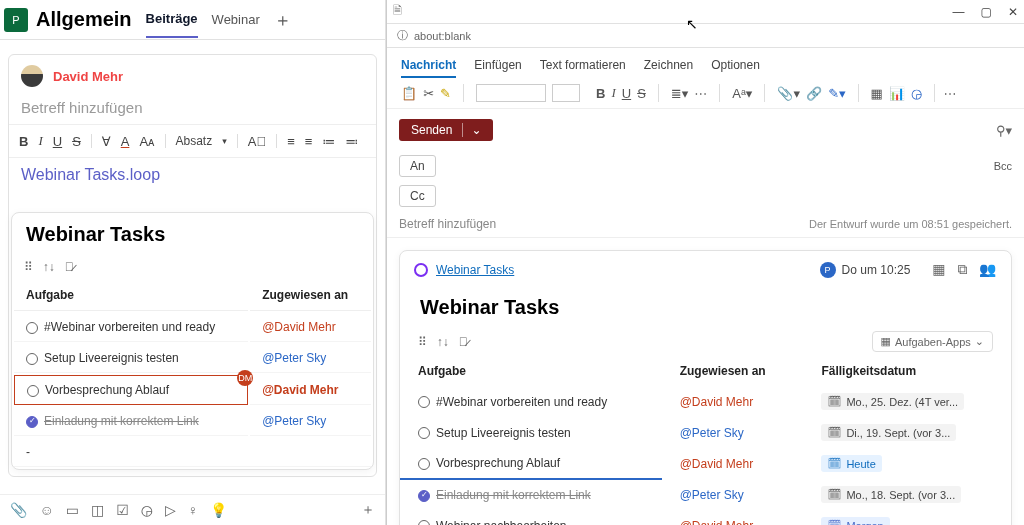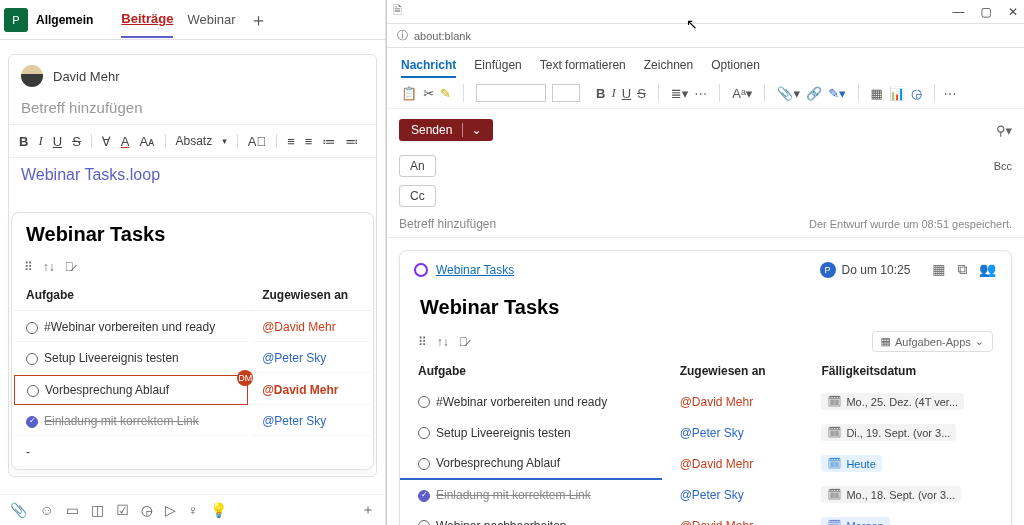--- a/index.html
+++ b/index.html
@@ -1,29 +1,29 @@
 <!DOCTYPE html>
 <html><head>
 <meta charset="utf-8">
 <style>
   * { box-sizing: border-box; margin: 0; padding: 0; font-family: 'Segoe UI', Tahoma, sans-serif; }
   body { width: 1024px; height: 525px; overflow: hidden; background: #fff; display: flex; }
   
   .teams { width: 386px; height: 100%; border-right: 1px solid #e1e1e1; background: #fff; display: flex; flex-direction: column; }
   .teams-top { display: flex; align-items: center; height: 40px; padding: 0 8px 0 4px; border-bottom: 1px solid #e1e1e1; }
   .channel-badge { width: 24px; height: 24px; background: #0b6a3c; color: #fff; border-radius: 3px; font-size: 11px; display: flex; align-items: center; justify-content: center; margin-right: 8px; }
-  .channel-name { font-size: 12px; font-weight: 600; margin-right: 28px; }
+  .channel-name { font-size: 20px; font-weight: 600; margin-right: 14px; }
   .tab { font-size: 13px; color: #555; margin-right: 14px; padding: 10px 0; cursor: pointer; }
-  .tab.active { color: #b91c1c; border-bottom: 2px solid #5b5fc7; font-weight: 600; text-decoration: underline; }
+  .tab.active { color: #0f172a; border-bottom: 2px solid #5b5fc7; font-weight: 600; }
   .add-tab { color: #555; font-size: 18px; cursor: pointer; }
   .teams-body { padding: 8px 6px; flex: 1; overflow: auto; }
   .composer { border: 1px solid #e1e1e1; border-radius: 6px; margin: 6px 2px; }
   .composer-row { display: flex; align-items: center; padding: 10px 12px 4px; gap: 10px; }
   .avatar-img { width: 22px; height: 22px; border-radius: 50%; background: linear-gradient(180deg,#e0cba0 40%,#3a3a3a 40%); }
-  .name { font-size: 13px; color: #404040; font-weight: 400; }
+  .name { font-size: 13px; color: #ef4444; font-weight: 700; }
   .subject { padding: 8px 12px; font-size: 15px; color: #9a9a9a; border-bottom: 1px solid #eee; }
   .ftoolbar { display: flex; align-items: center; gap: 10px; padding: 8px 10px; border-bottom: 1px solid #eee; font-size: 13px; color: #444; }
   .ftoolbar .btn { cursor: pointer; }
   .ftoolbar .bold { font-weight: 700; }
   .ftoolbar .ital { font-style: italic; font-family: Georgia; }
   .ftoolbar .under { text-decoration: underline; }
   .ftoolbar .strike { text-decoration: line-through; }
   .linktxt { padding: 8px 12px 14px; font-size: 16px; }
   .linktxt a { color: #5b5fc7; text-decoration: none; }
   .loop-card { border: 1px solid #e1e1e1; border-radius: 8px; margin: 14px 2px 6px; background: #fff; box-shadow: 0 2px 8px rgba(0,0,0,0.05); }

